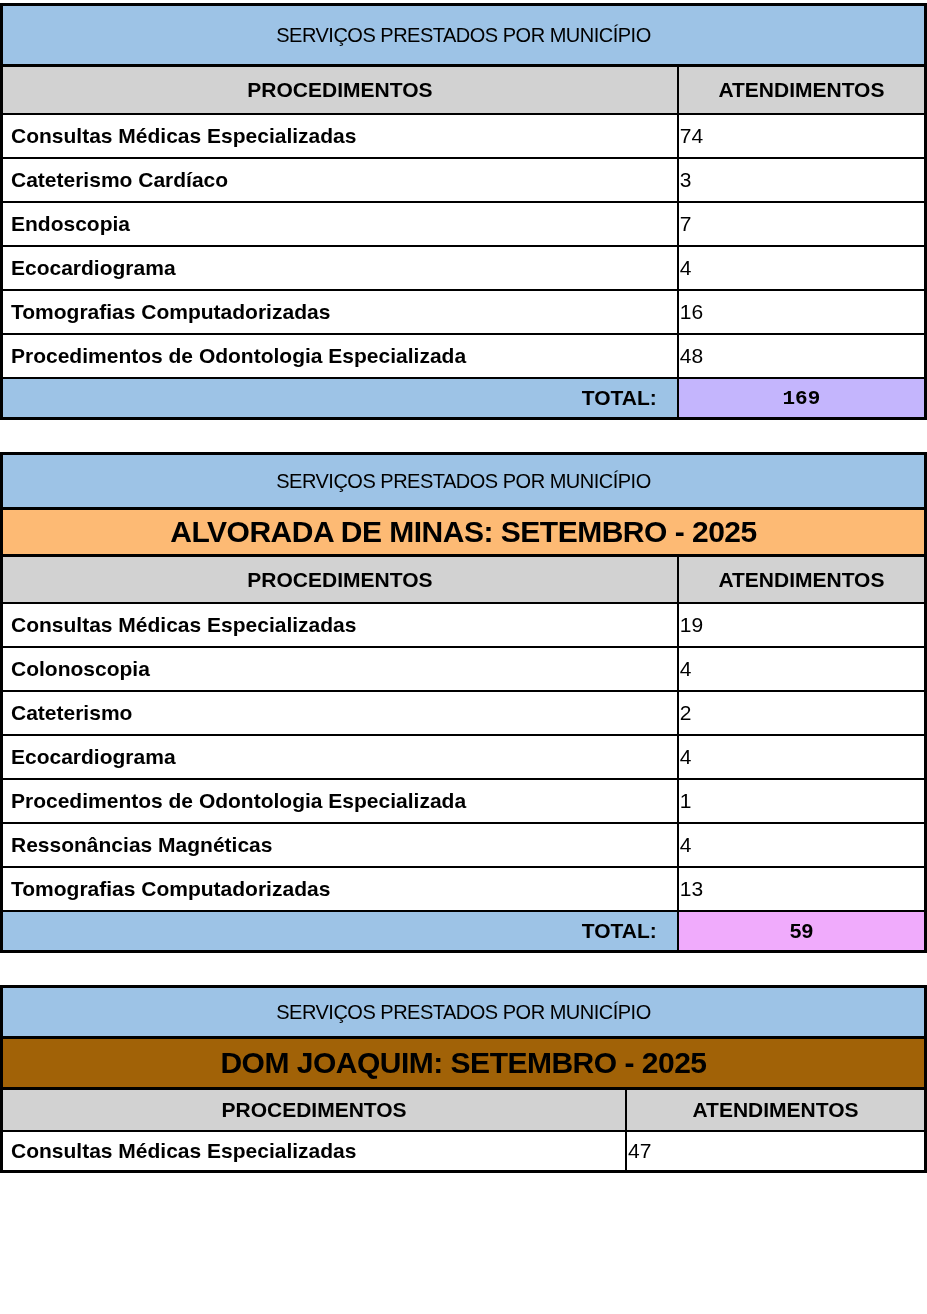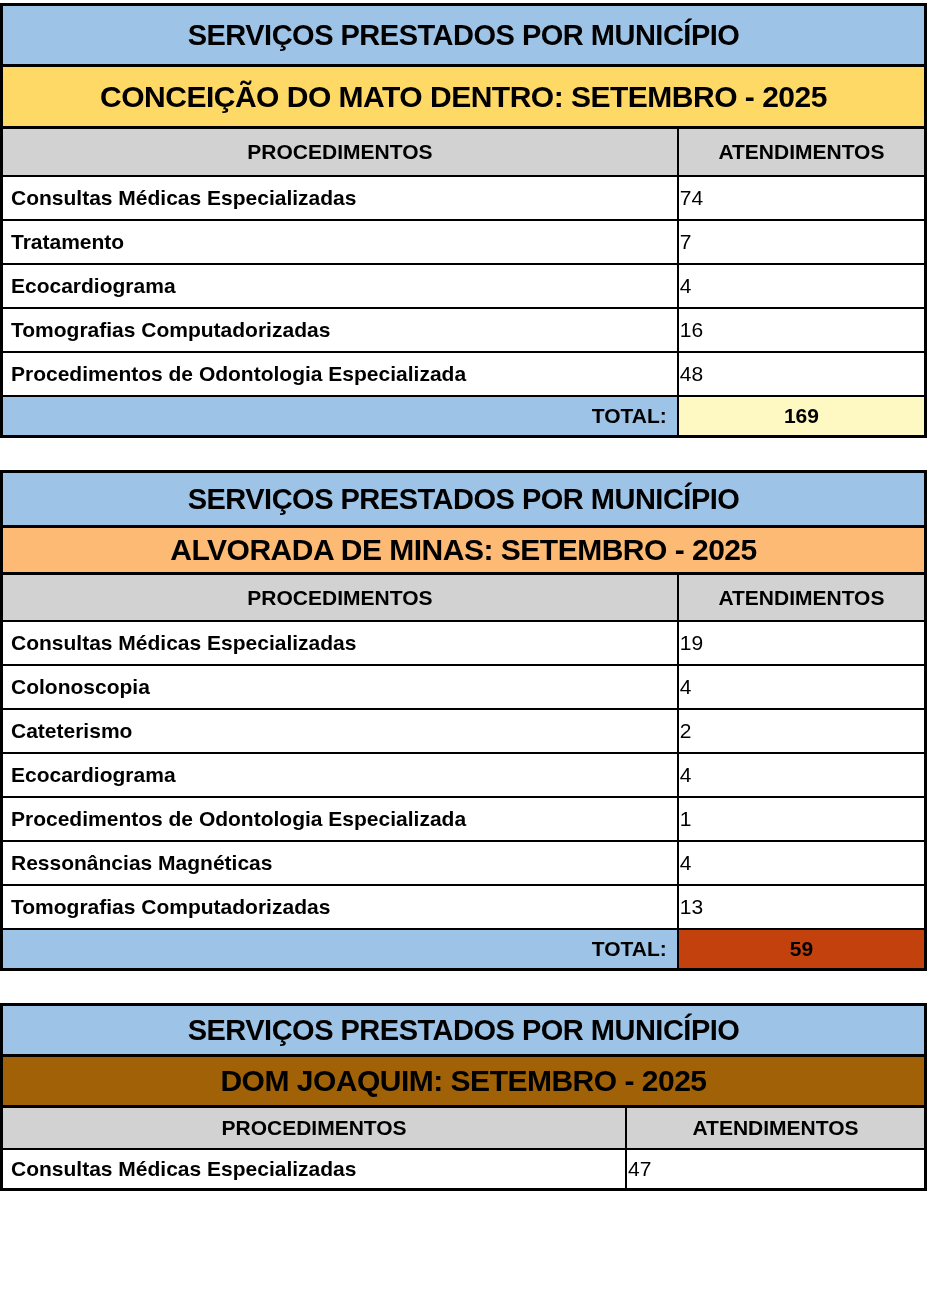--- a/index.html
+++ b/index.html
@@ -29,23 +29,23 @@
     overflow: hidden;
     white-space: nowrap;
   }
   
   .t1 col.col-proc, .t2 col.col-proc { width: 73.2%; }
   .t1 col.col-val,  .t2 col.col-val  { width: 26.8%; }
   .t3 col.col-proc { width: 67.6%; }
   .t3 col.col-val  { width: 32.4%; }
 
   tr.title-row td {
-    font-weight: bold;
+    font-weight: normal;
     text-align: center;
-    font-size: 29px;
+    font-size: 20px;
     letter-spacing: -0.5px;
     border-bottom-width: 3px;
   }
   tr.muni-row td {
     font-weight: bold;
     text-align: center;
     font-size: 30px;
     letter-spacing: -0.5px;
     border-bottom-width: 3px;
   }
@@ -61,21 +61,21 @@
     padding-left: 8px;
   }
   tr.data-row td.val {
     font-weight: normal;
     text-align: left;
   }
   tr.total-row td {
     font-weight: bold;
     font-size: 21px;
   }
-  tr.total-row td.lbl { text-align: right; padding-right: 10px; }
+  tr.total-row td.lbl { text-align: right; padding-right: 20px; }
   tr.total-row td.val { text-align: center; }
 
   
   .t1 tr.title-row td { height: 56px; }
   .t1 tr.muni-row  td { height: 57px; }
   .t1 tr.head-row  th { height: 44px; }
   .t1 tr.data-row  td { height: 40px; }
   .t1 tr.total-row td { height: 36px; }
 
   .t2 tr.title-row td { height: 50px; }
@@ -96,50 +96,51 @@
 
   <table class="report t1">
     <colgroup>
         <col class="col-proc">
         <col class="col-val">
       </colgroup>
     <tbody>
         <tr class="title-row">
       <td colspan="2" style="background-color: rgb(157, 195, 230);">SERVIÇOS PRESTADOS POR MUNICÍPIO</td>
     </tr>
-    <tr class="muni-row">
-      <td colspan="2" style="background-color: rgb(255, 217, 102);">CONCEIÇÃO DO MATO DENTRO: SETEMBRO - 2025</td>
-    </tr>
     <tr class="head-row">
       <th style="background-color: rgb(210, 210, 210);">PROCEDIMENTOS</th>
       <th style="background-color: rgb(210, 210, 210);">ATENDIMENTOS</th>
     </tr>
     <tr class="data-row">
       <td class="proc">Consultas Médicas Especializadas</td>
       <td class="val">74</td>
     </tr>
     <tr class="data-row">
-      <td class="proc">Tratamento</td>
+      <td class="proc">Cateterismo Cardíaco</td>
+      <td class="val">3</td>
+    </tr>
+    <tr class="data-row">
+      <td class="proc">Endoscopia</td>
       <td class="val">7</td>
     </tr>
     <tr class="data-row">
       <td class="proc">Ecocardiograma</td>
       <td class="val">4</td>
     </tr>
     <tr class="data-row">
       <td class="proc">Tomografias Computadorizadas</td>
       <td class="val">16</td>
     </tr>
     <tr class="data-row">
       <td class="proc">Procedimentos de Odontologia Especializada</td>
       <td class="val">48</td>
     </tr>
     <tr class="total-row">
       <td class="lbl" style="background-color: rgb(157, 195, 230);">TOTAL:</td>
-      <td class="val" style="background-color: #fef9c3;">169</td>
+      <td class="val" style="background-color: #c4b5fd; font-family: Liberation Mono, monospace;">169</td>
     </tr>
   </tbody>
     </table>
 
   <table class="report t2">
     <colgroup>
         <col class="col-proc">
         <col class="col-val">
       </colgroup>
     <tbody>
@@ -176,21 +177,21 @@
     <tr class="data-row">
       <td class="proc">Ressonâncias Magnéticas</td>
       <td class="val">4</td>
     </tr>
     <tr class="data-row">
       <td class="proc">Tomografias Computadorizadas</td>
       <td class="val">13</td>
     </tr>
     <tr class="total-row">
       <td class="lbl" style="background-color: rgb(157, 195, 230);">TOTAL:</td>
-      <td class="val" style="background-color: #c2410c;">59</td>
+      <td class="val" style="background-color: #f0abfc;">59</td>
     </tr>
   </tbody>
     </table>
 
   <table class="report t3">
     <colgroup>
         <col class="col-proc">
         <col class="col-val">
       </colgroup>
     <tbody>

